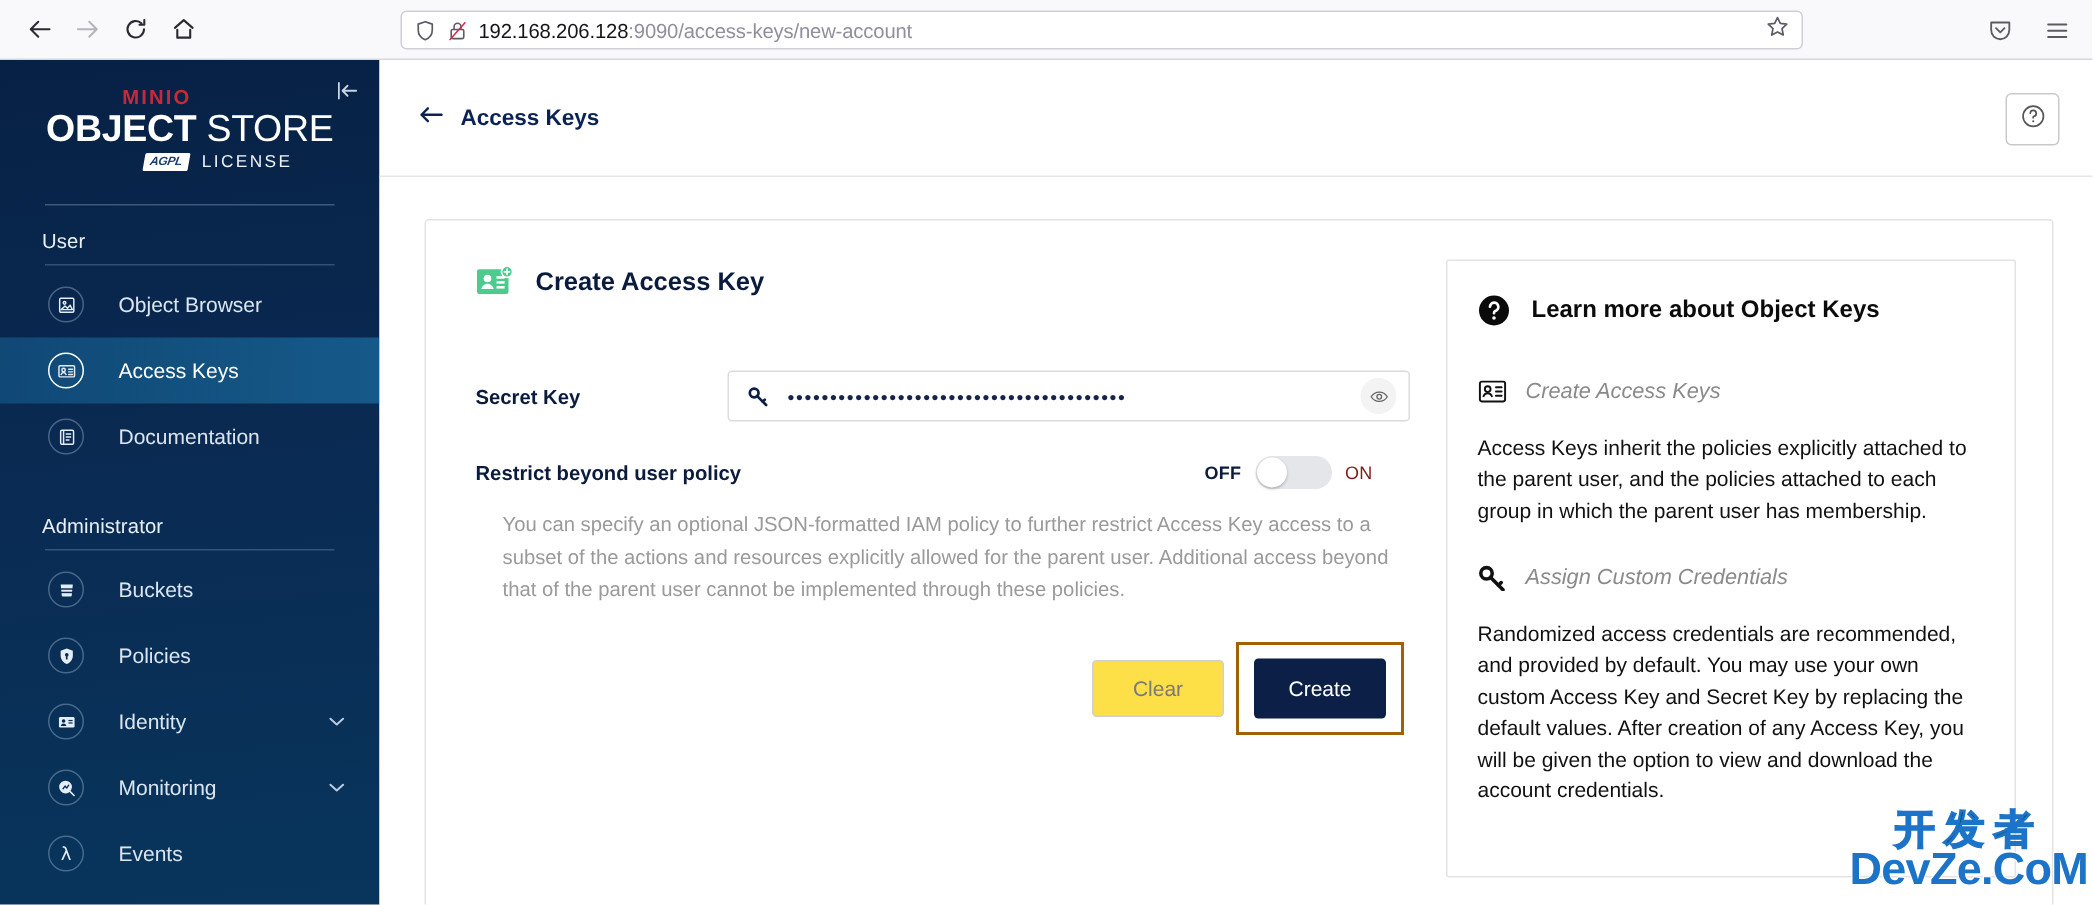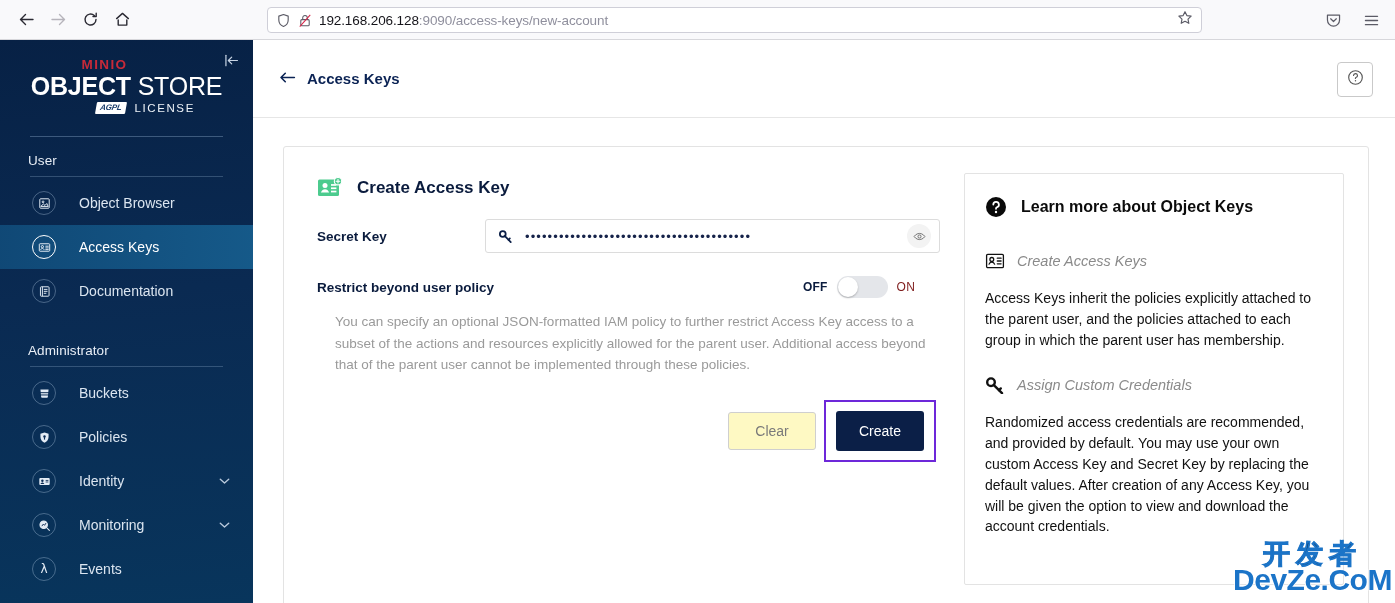--- a/index.html
+++ b/index.html
@@ -211,21 +211,21 @@
     background: #fff;
     height: 480px;
     display: flex;
     padding: 26px 24px 0 24px;
     gap: 24px;
   }
   .form-col { flex: 1 1 auto; padding-left: 9px; padding-top: 4px; }
 
   .form-title-row {
     display: flex; align-items: center; gap: 14px;
-    margin-bottom: 20px;
+    margin-bottom: 48px;
   }
   .form-title {
     font-size: 17px; font-weight: bold;
     color: #0a1b3d;
   }
 
   .field-row {
     display: flex; align-items: center;
     margin-bottom: 17px;
   }
@@ -305,27 +305,27 @@
   .actions {
     display: flex; justify-content: flex-end; align-items: center;
     gap: 8px;
     margin-top: 24px;
     padding-right: 4px;
   }
   .btn-clear {
     width: 88px; height: 38px;
     border: 1px solid #cfcfcf;
     border-radius: 3px;
-    background: #fef9c3;
+    background: #fde047;
     color: #7a7a7a;
     font-size: 14px;
     display: flex; align-items: center; justify-content: center;
   }
   .create-highlight {
-    border: 2px solid #6d28d9;
+    border: 2px solid #a16207;
     padding: 9px 10px;
     display: inline-flex;
   }
   .btn-create {
     width: 88px; height: 40px;
     border-radius: 3px;
     background: #0b1f47;
     color: #ffffff;
     font-size: 14px;
     display: flex; align-items: center; justify-content: center;

